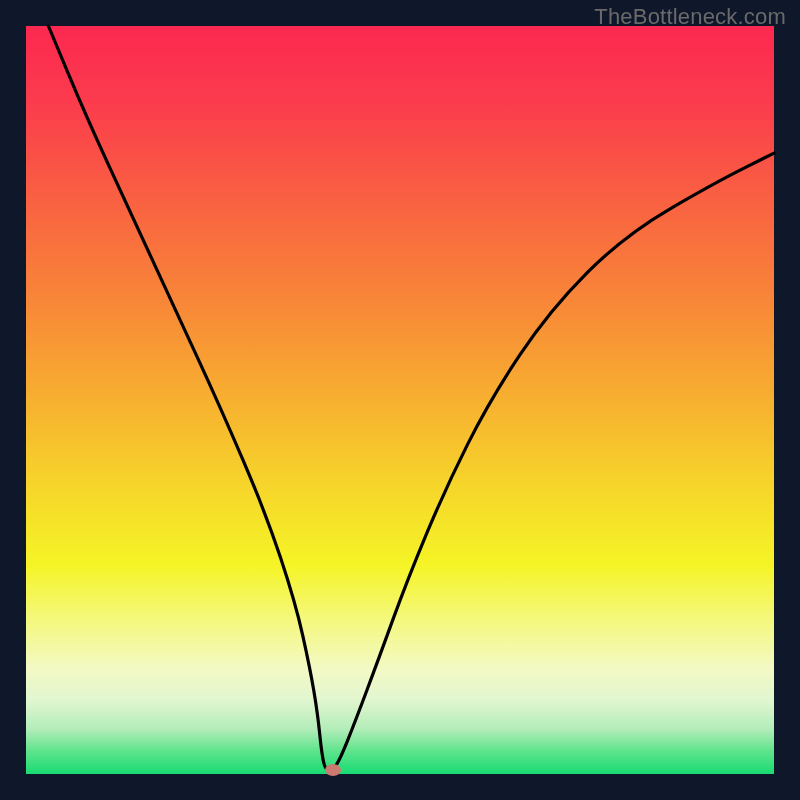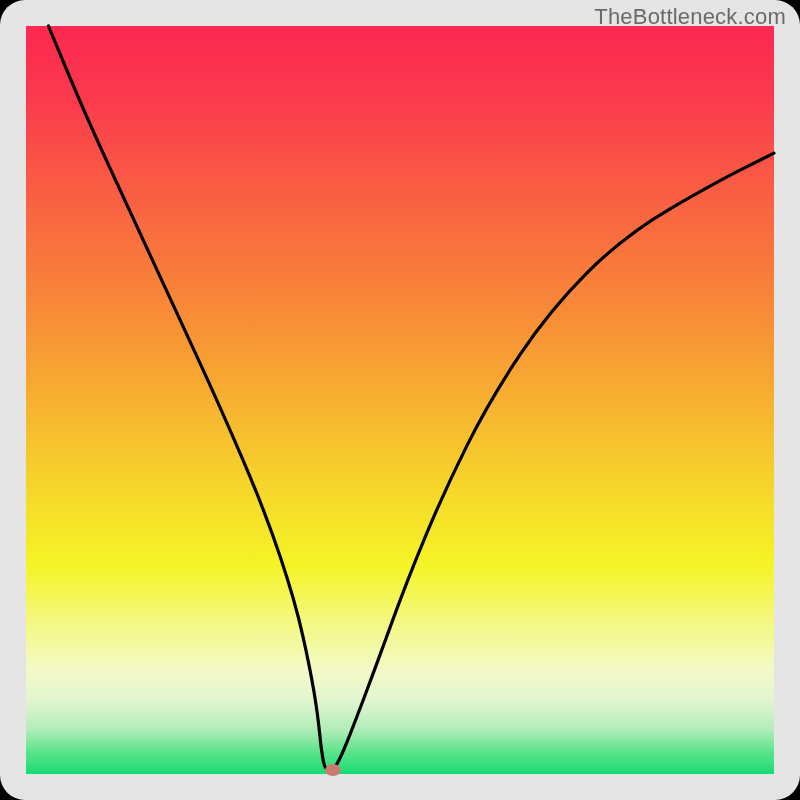--- a/index.html
+++ b/index.html
@@ -8,22 +8,21 @@
     width: 800px;
     height: 800px;
     background: #000;
     font-family: Arial, Helvetica, sans-serif;
     overflow: hidden;
   }
   .outer {
     position: relative;
     width: 800px;
     height: 800px;
-    background: #e5e5e5;
-    border-radius: 25px;
+    background: #0f172a;
   }
   .watermark {
     position: absolute;
     top: 4px;
     right: 14px;
     color: #6a6a6a;
     font-size: 22px;
     font-weight: 500;
     letter-spacing: 0.2px;
     user-select: none;

